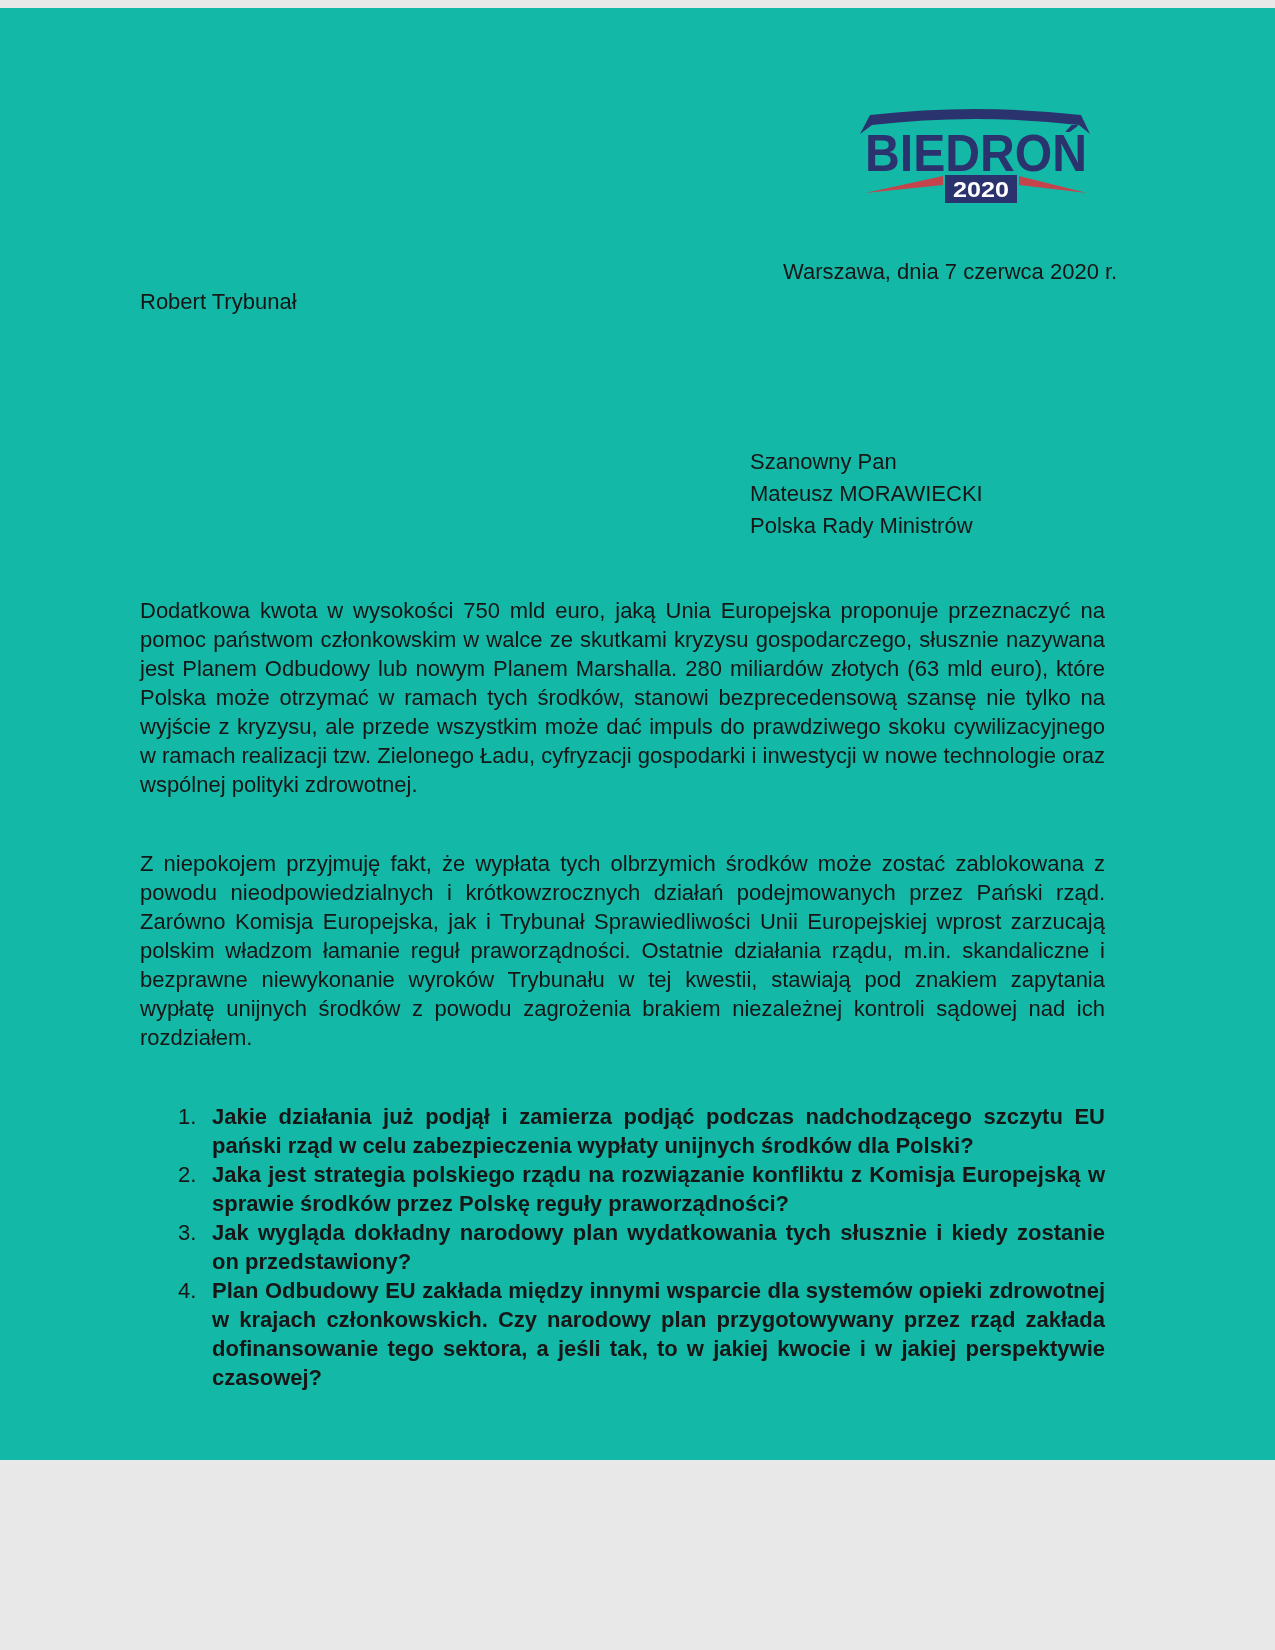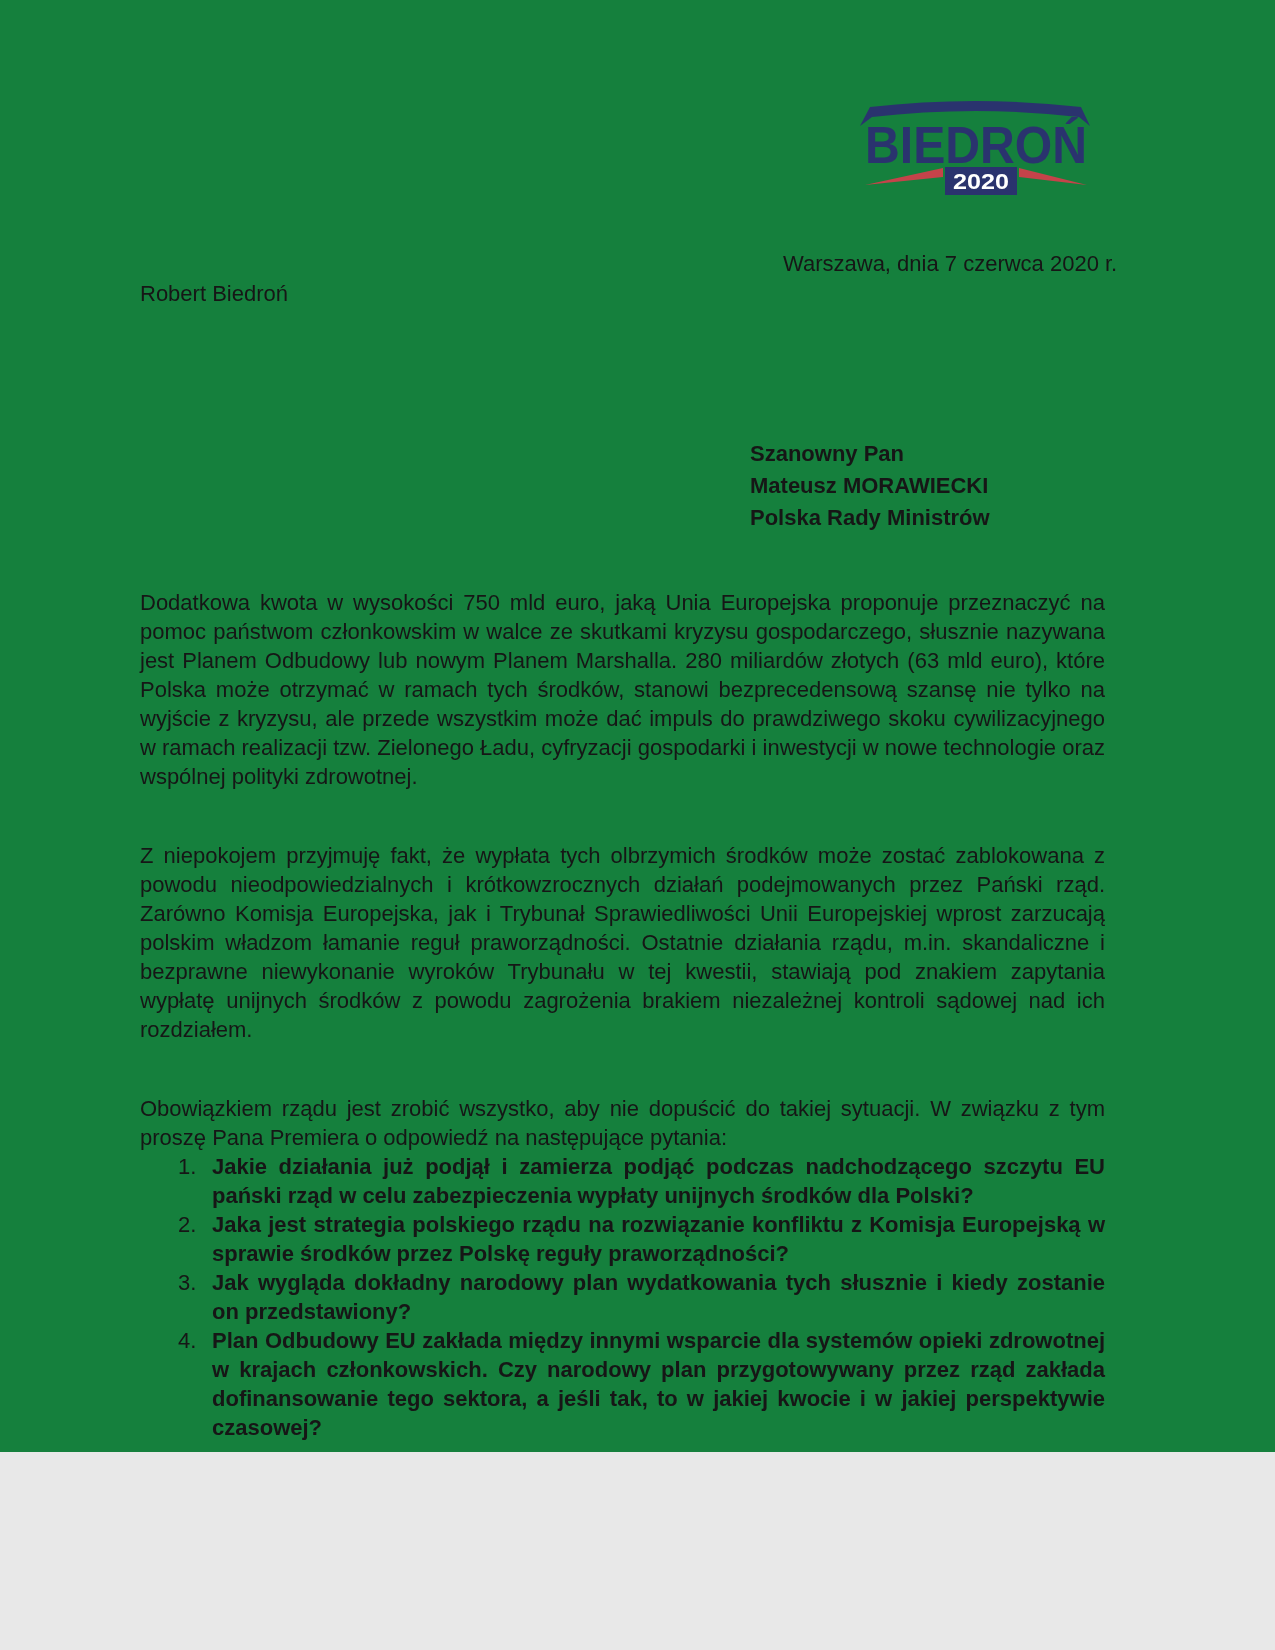--- a/index.html
+++ b/index.html
@@ -1,38 +1,38 @@
 <!DOCTYPE html>
 <html lang="pl"><head>
 <meta charset="utf-8">
 <style>
   html,body{margin:0;padding:0;background:#e8e8e8;}
   .page{
     position:relative;
     width:1275px;height:1452px;
-    margin:0 auto;
-    background:#15803d;
+    margin:8px auto;
+    background:#14b8a6;
     font-family:"Liberation Sans","DejaVu Sans",sans-serif;
     color:#161616;
     overflow:hidden;
   }
   .logo{position:absolute;left:857px;top:95px;width:235px;height:105px;}
   .logo svg{display:block;}
   .logo text{font-family:"Liberation Sans","DejaVu Sans",sans-serif;}
   .date{
     position:absolute;left:783px;top:249px;
     font-size:22px;line-height:29px;white-space:nowrap;
   }
   .sender{
     position:absolute;left:140px;top:278px;
     font-size:22px;line-height:32px;
   }
   .recipient{
     position:absolute;left:750px;top:438px;
-    font-size:22px;line-height:32px;font-weight:bold;
+    font-size:22px;line-height:32px;font-weight:normal;
   }
   .body{
     position:absolute;left:140px;top:588px;width:965px;
     font-size:22px;line-height:29px;
     text-align:justify;
   }
   .body p{margin:0 0 50px 0;}
   .body p.lead{margin-bottom:0;}
   .qlist{margin:0;}
   .qrow{display:flex;align-items:flex-start;}
@@ -51,33 +51,32 @@
       <path d="M8,90 L86,73 L86,82 Z" fill="#C5434A"></path>
       <path d="M162,73 L230,90 L162,82 Z" fill="#C5434A"></path>
       <rect x="88" y="72" width="72" height="28" fill="#2A336E"></rect>
       <text x="124" y="94" text-anchor="middle" font-size="22" font-weight="bold" fill="#ffffff" textLength="56" lengthAdjust="spacingAndGlyphs">2020</text>
     </svg>
   </div>
 
   <div class="date">Warszawa, dnia 7 czerwca 2020 r.</div>
 
   <div class="sender">
-    <div>Robert Biedroń</div>
+    <div>Robert Trybunał</div>
   </div>
 
   <div class="recipient">
     <div>Szanowny Pan</div>
     <div>Mateusz MORAWIECKI</div>
     <div>Polska Rady Ministrów</div>
   </div>
 
   <div class="body">
     <p>Dodatkowa kwota w wysokości 750 mld euro, jaką Unia Europejska proponuje przeznaczyć na pomoc państwom członkowskim w walce ze skutkami kryzysu gospodarczego, słusznie nazywana jest Planem Odbudowy lub nowym Planem Marshalla. 280 miliardów złotych (63 mld euro), które Polska może otrzymać w ramach tych środków, stanowi bezprecedensową szansę nie tylko na wyjście z kryzysu, ale przede wszystkim może dać impuls do prawdziwego skoku cywilizacyjnego w ramach realizacji tzw. Zielonego Ładu, cyfryzacji gospodarki i inwestycji w nowe technologie oraz wspólnej polityki zdrowotnej.</p>
     <p>Z niepokojem przyjmuję fakt, że wypłata tych olbrzymich środków może zostać zablokowana z powodu nieodpowiedzialnych i krótkowzrocznych działań podejmowanych przez Pański rząd. Zarówno Komisja Europejska, jak i Trybunał Sprawiedliwości Unii Europejskiej wprost zarzucają polskim władzom łamanie reguł praworządności. Ostatnie działania rządu, m.in. skandaliczne i bezprawne niewykonanie wyroków Trybunału w tej kwestii, stawiają pod znakiem zapytania wypłatę unijnych środków z powodu zagrożenia brakiem niezależnej kontroli sądowej nad ich rozdziałem.</p>
-    <p class="lead">Obowiązkiem rządu jest zrobić wszystko, aby nie dopuścić do takiej sytuacji. W związku z tym proszę Pana Premiera o odpowiedź na następujące pytania:</p>
 
     <div class="qlist">
       <div class="qrow">
         <span class="qnum">1.</span>
         <span class="qtext">Jakie działania już podjął i zamierza podjąć podczas nadchodzącego szczytu EU pański rząd w celu zabezpieczenia wypłaty unijnych środków dla Polski?</span>
       </div>
       <div class="qrow">
         <span class="qnum">2.</span>
         <span class="qtext">Jaka jest strategia polskiego rządu na rozwiązanie konfliktu z Komisja Europejską w sprawie środków przez Polskę reguły praworządności?</span>
       </div>

